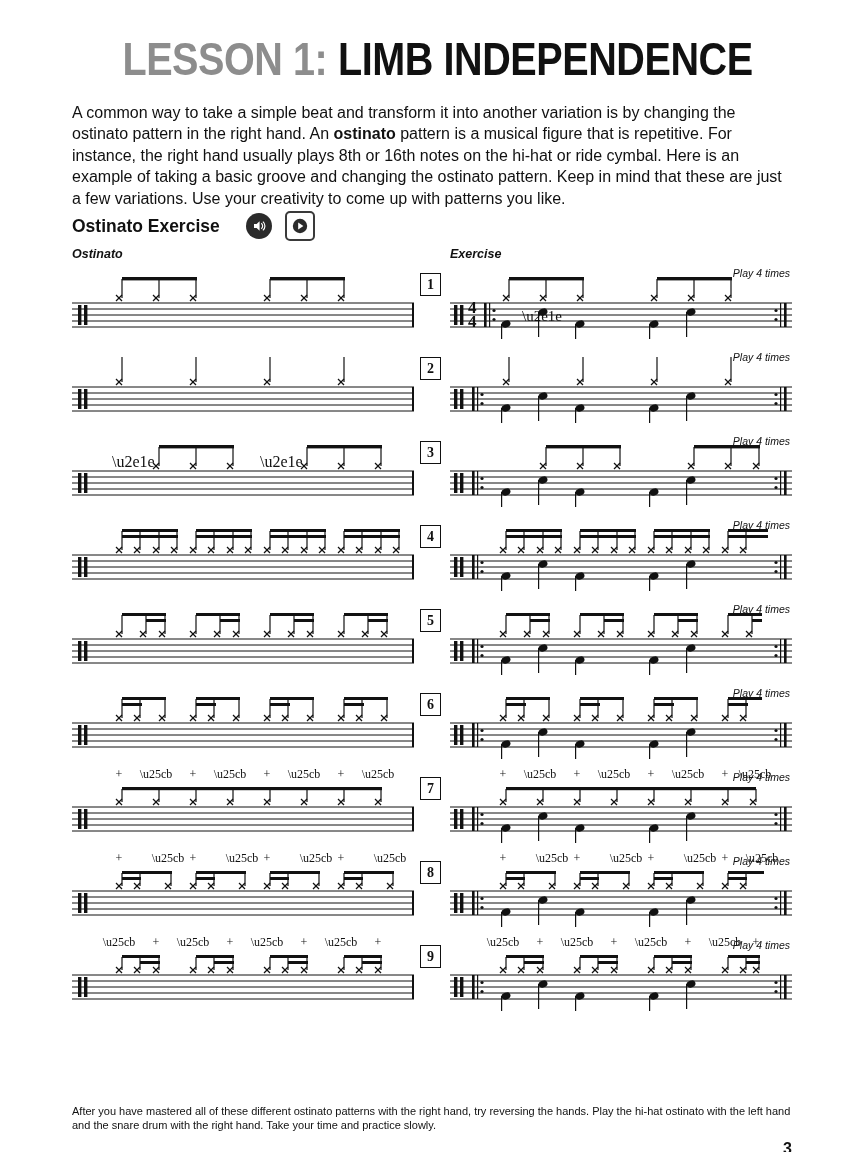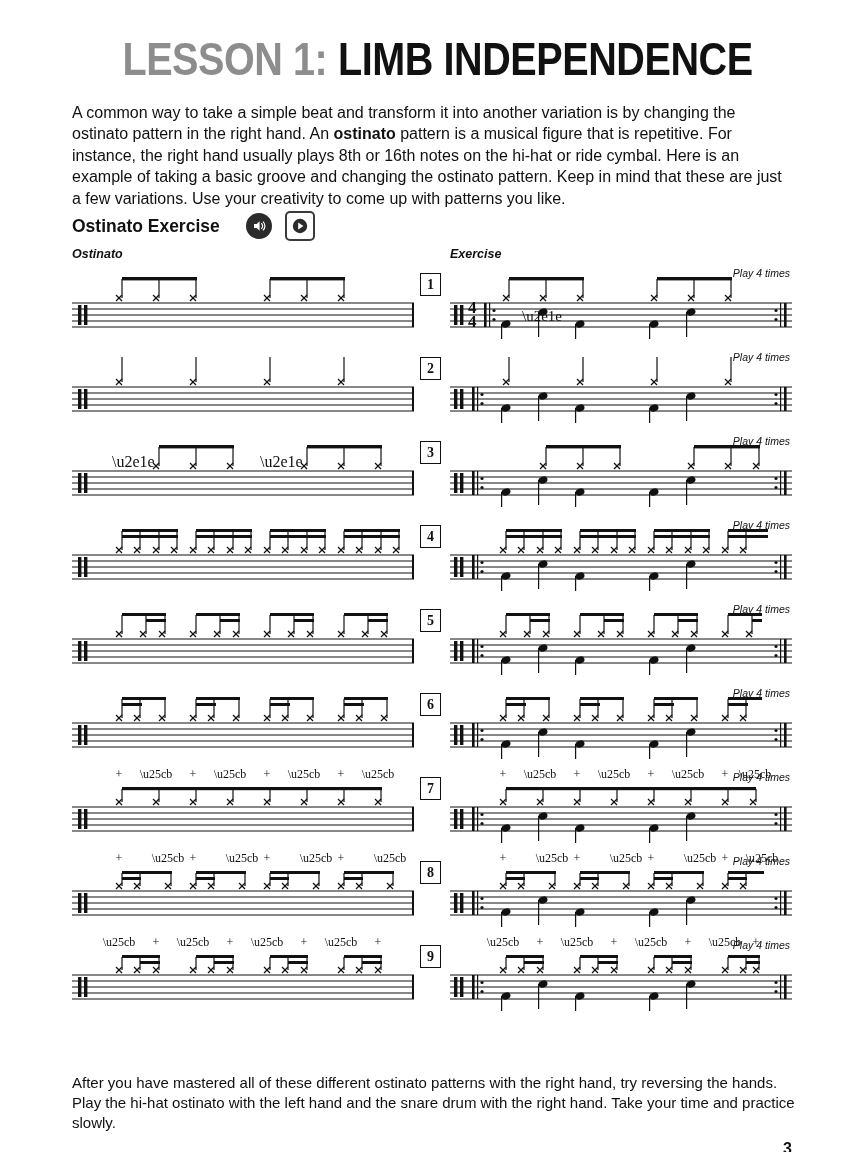--- a/index.html
+++ b/index.html
@@ -142,21 +142,21 @@
     justify-content: center;
     font-family: "Liberation Serif", serif;
   }
 
   
   .outro {
     position: absolute;
     left: 72px;
     right: 64px;
     bottom: 55px;
-    font-size: 15px;
+    font-size: 11px;
     line-height: 1.34;
   }
   .pagenum {
     position: absolute;
     right: 72px;
     bottom: 30px;
     font-family: "Liberation Sans Narrow", "Liberation Sans", sans-serif;
     font-weight: bold;
     font-size: 16px;
   }

